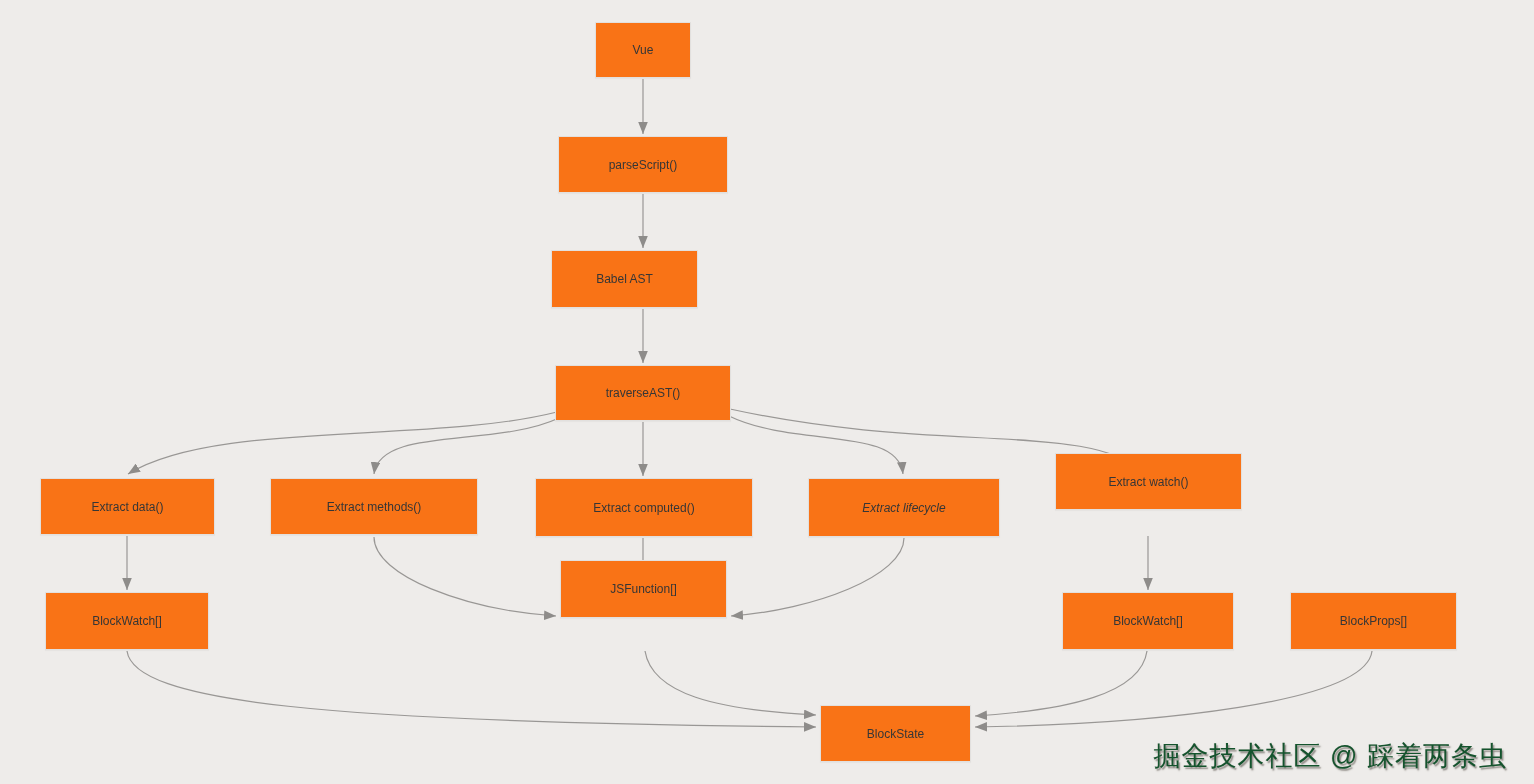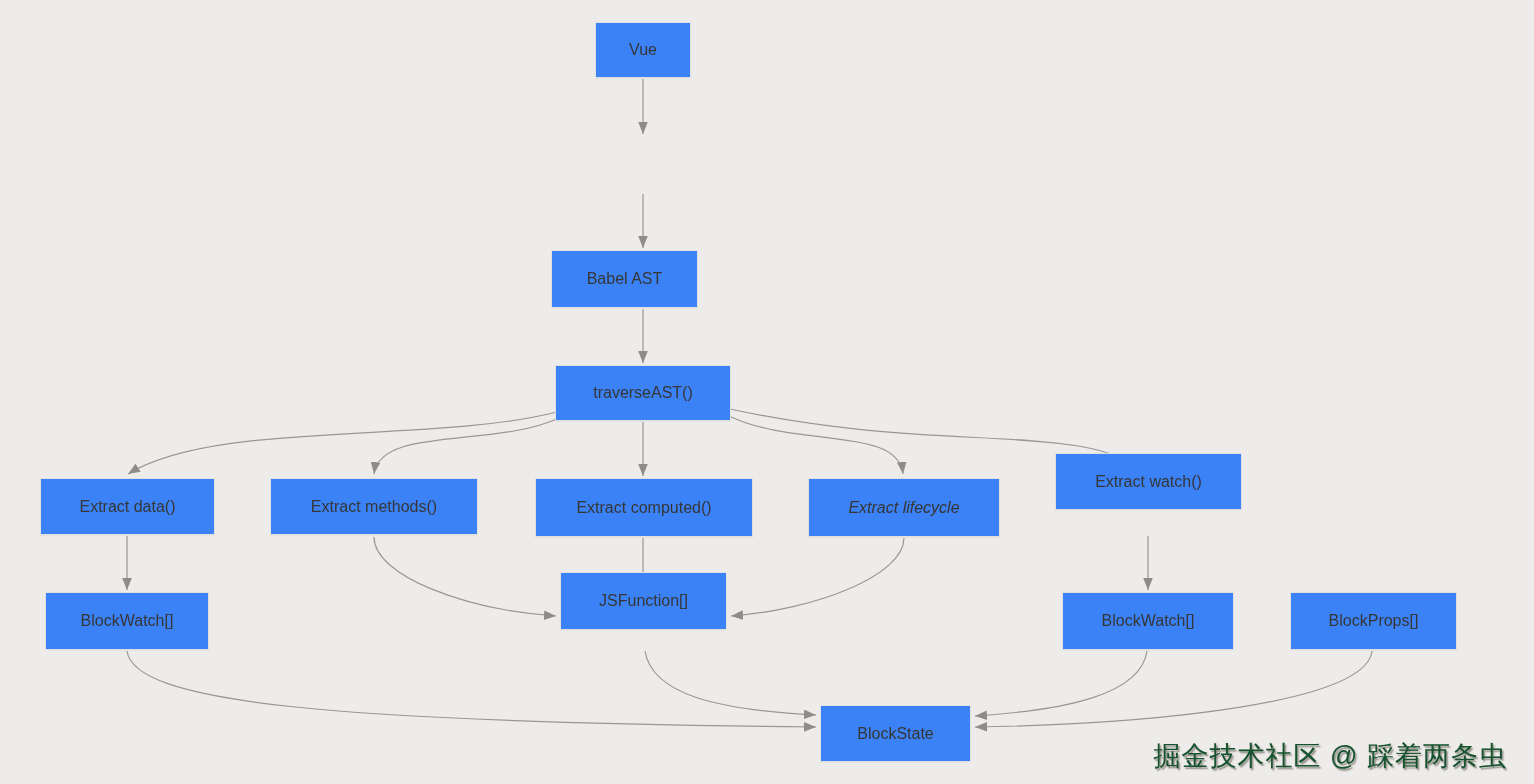--- a/index.html
+++ b/index.html
@@ -18,27 +18,27 @@
   #edges {
     position: absolute;
     left: 0; top: 0;
     width: 1534px;
     height: 784px;
     pointer-events: none;
   }
   .node {
     position: absolute;
     box-sizing: border-box;
-    background: #3b82f6;
+    background: #f97316;
     border: 1px solid #e2e0de;
     box-shadow: 0 1px 1px rgba(0,0,0,0.03);
     display: flex;
     align-items: center;
     justify-content: center;
-    font-size: 16px;
+    font-size: 12px;
     color: #363636;
     white-space: nowrap;
   }
   .watermark {
     position: absolute;
     right: 27px;
     bottom: 10px;
     font-size: 27px;
     letter-spacing: 1px;
     color: #14532d;
@@ -79,20 +79,23 @@
     <path class="edge" d="M127,651 C134,702 320,722 816,727" marker-end="url(#arw)"></path>
     <path class="edge" d="M645,651 C652,694 716,710 816,715" marker-end="url(#arw)"></path>
     <path class="edge" d="M1147,651 C1141,694 1068,710 975,716" marker-end="url(#arw)"></path>
     <path class="edge" d="M1372,651 C1366,703 1155,724 975,727" marker-end="url(#arw)"></path>
   </svg>
 
   <div class="node" style="left:595px; top:22px;  width:96px;  height:56px;">
     <span>Vue</span>
   </div>
 
+  <div class="node" style="left:558px; top:136px; width:170px; height:57px;">
+    <span>parseScript()</span>
+  </div>
 
   <div class="node" style="left:551px; top:250px; width:147px; height:58px;">
     <span>Babel AST</span>
   </div>
 
   <div class="node" style="left:555px; top:365px; width:176px; height:56px;">
     <span>traverseAST()</span>
   </div>
 
   <div class="node" style="left:40px;  top:478px; width:175px; height:57px;text-align:right;">
@@ -112,21 +115,21 @@
   </div>
 
   <div class="node" style="left:1055px; top:453px; width:187px; height:57px;">
     <span>Extract watch()</span>
   </div>
 
   <div class="node" style="left:45px;  top:592px; width:164px; height:58px;">
     <span>BlockWatch[]</span>
   </div>
 
-  <div class="node" style="left:560px; top:572px; width:167px; height:58px;">
+  <div class="node" style="left:560px; top:560px; width:167px; height:58px;">
     <span>JSFunction[]</span>
   </div>
 
   <div class="node" style="left:1062px; top:592px; width:172px; height:58px;">
     <span>BlockWatch[]</span>
   </div>
 
   <div class="node" style="left:1290px; top:592px; width:167px; height:58px;">
     <span>BlockProps[]</span>
   </div>

